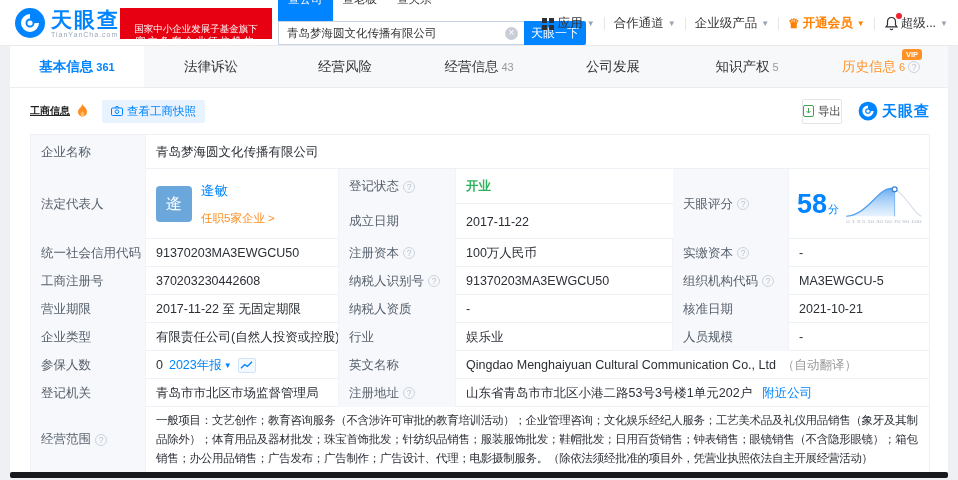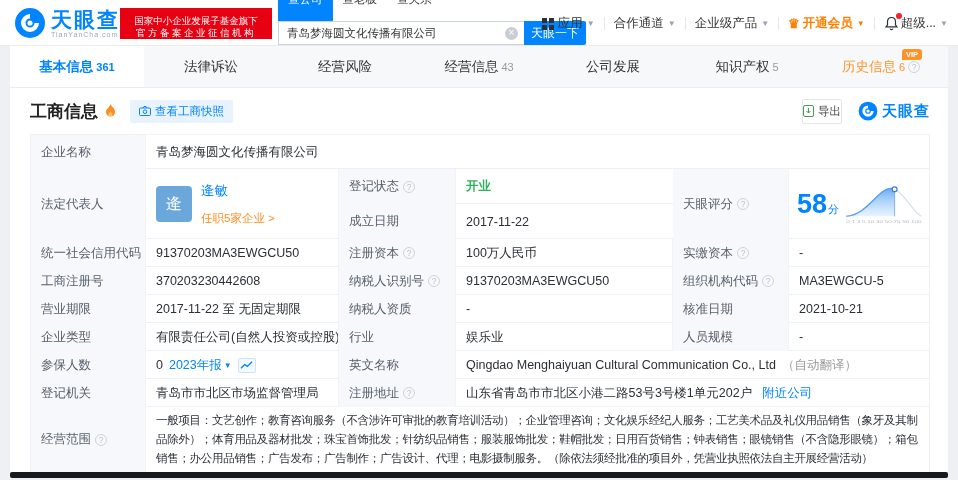--- a/index.html
+++ b/index.html
@@ -16,21 +16,21 @@
     position: absolute; top: 0; left: 0; width: 958px; height: 46px;
     background: #fff; border-bottom: 1px solid #ebebeb; z-index: 5;
   }
   .logo { position: absolute; left: 14px; top: 7px; display: flex; align-items: center; cursor: pointer; }
   .logo svg { width: 32px; height: 32px; }
   .logo-txt { margin-left: 5px; }
   .logo-cn { font-size: 21px; font-weight: bold; color: #0084ff; letter-spacing: 2px; line-height: 22px; }
   .logo-en { font-size: 7px; color: #9aa7b8; letter-spacing: 1px; }
   .gov-badge {
     position: absolute; left: 120px; top: 8px; width: 152px; height: 31px;
-    background: #e60012; color: #fff; text-align: center; padding-top: 7px;
+    background: #e60012; color: #fff; text-align: center; padding-top: 15px;
   }
   .gov-badge .l1 { font-size: 9.5px; line-height: 12px; }
   .gov-badge .l2 { font-size: 9.5px; line-height: 12px; letter-spacing: 2.5px; }
   .search { position: absolute; left: 278px; top: 2px; }
   .search-tabs { display: flex; align-items: flex-end; height: 19px; }
   .stab { font-size: 11.5px; color: #333; padding: 14px 10px; cursor: pointer; }
   .stab.active { background: #0084ff; color: #fff; border-radius: 2px 2px 0 0; }
   .search-row { display: flex; }
   .sinput-wrap { position: relative; width: 246px; }
   .sinput-wrap input {
@@ -74,21 +74,21 @@
     position: absolute; top: 3px; right: 26px; background: #ff9329; color: #fff;
     font-size: 7.5px; font-weight: bold; padding: 1px 4px; border-radius: 3px 3px 3px 0;
   }
   .help {
     display: inline-block; width: 12px; height: 12px; border: 1px solid #ccd4de; border-radius: 50%;
     color: #b9c2ce; font-size: 8.5px; line-height: 11px; text-align: center; margin-left: 4px; flex: none;
   }
   .tab .help { margin-left: 3px; }
   
   .sec-head { display: flex; align-items: center; height: 46px; padding: 0 18px 0 20px; }
-  .sec-title { font-size: 17px; font-weight: bold; color: #222; }
+  .sec-title { font-size: 10px; font-weight: bold; color: #222; text-decoration: underline; }
   .flame { margin-left: 7px; display: flex; }
   .snap-btn {
     margin-left: 14px; display: flex; align-items: center; background: #e8f3ff; color: #0084ff;
     font-size: 11.5px; padding: 4px 9px; border-radius: 2px; cursor: pointer;
   }
   .snap-btn svg { margin-right: 4px; }
   .sec-right { margin-left: auto; display: flex; align-items: center; }
   .export-btn {
     display: flex; align-items: center; border: 1px solid #e2e5ea; background: #fff;
     font-size: 11.5px; color: #444; padding: 4px 0; border-radius: 2px; cursor: pointer;

